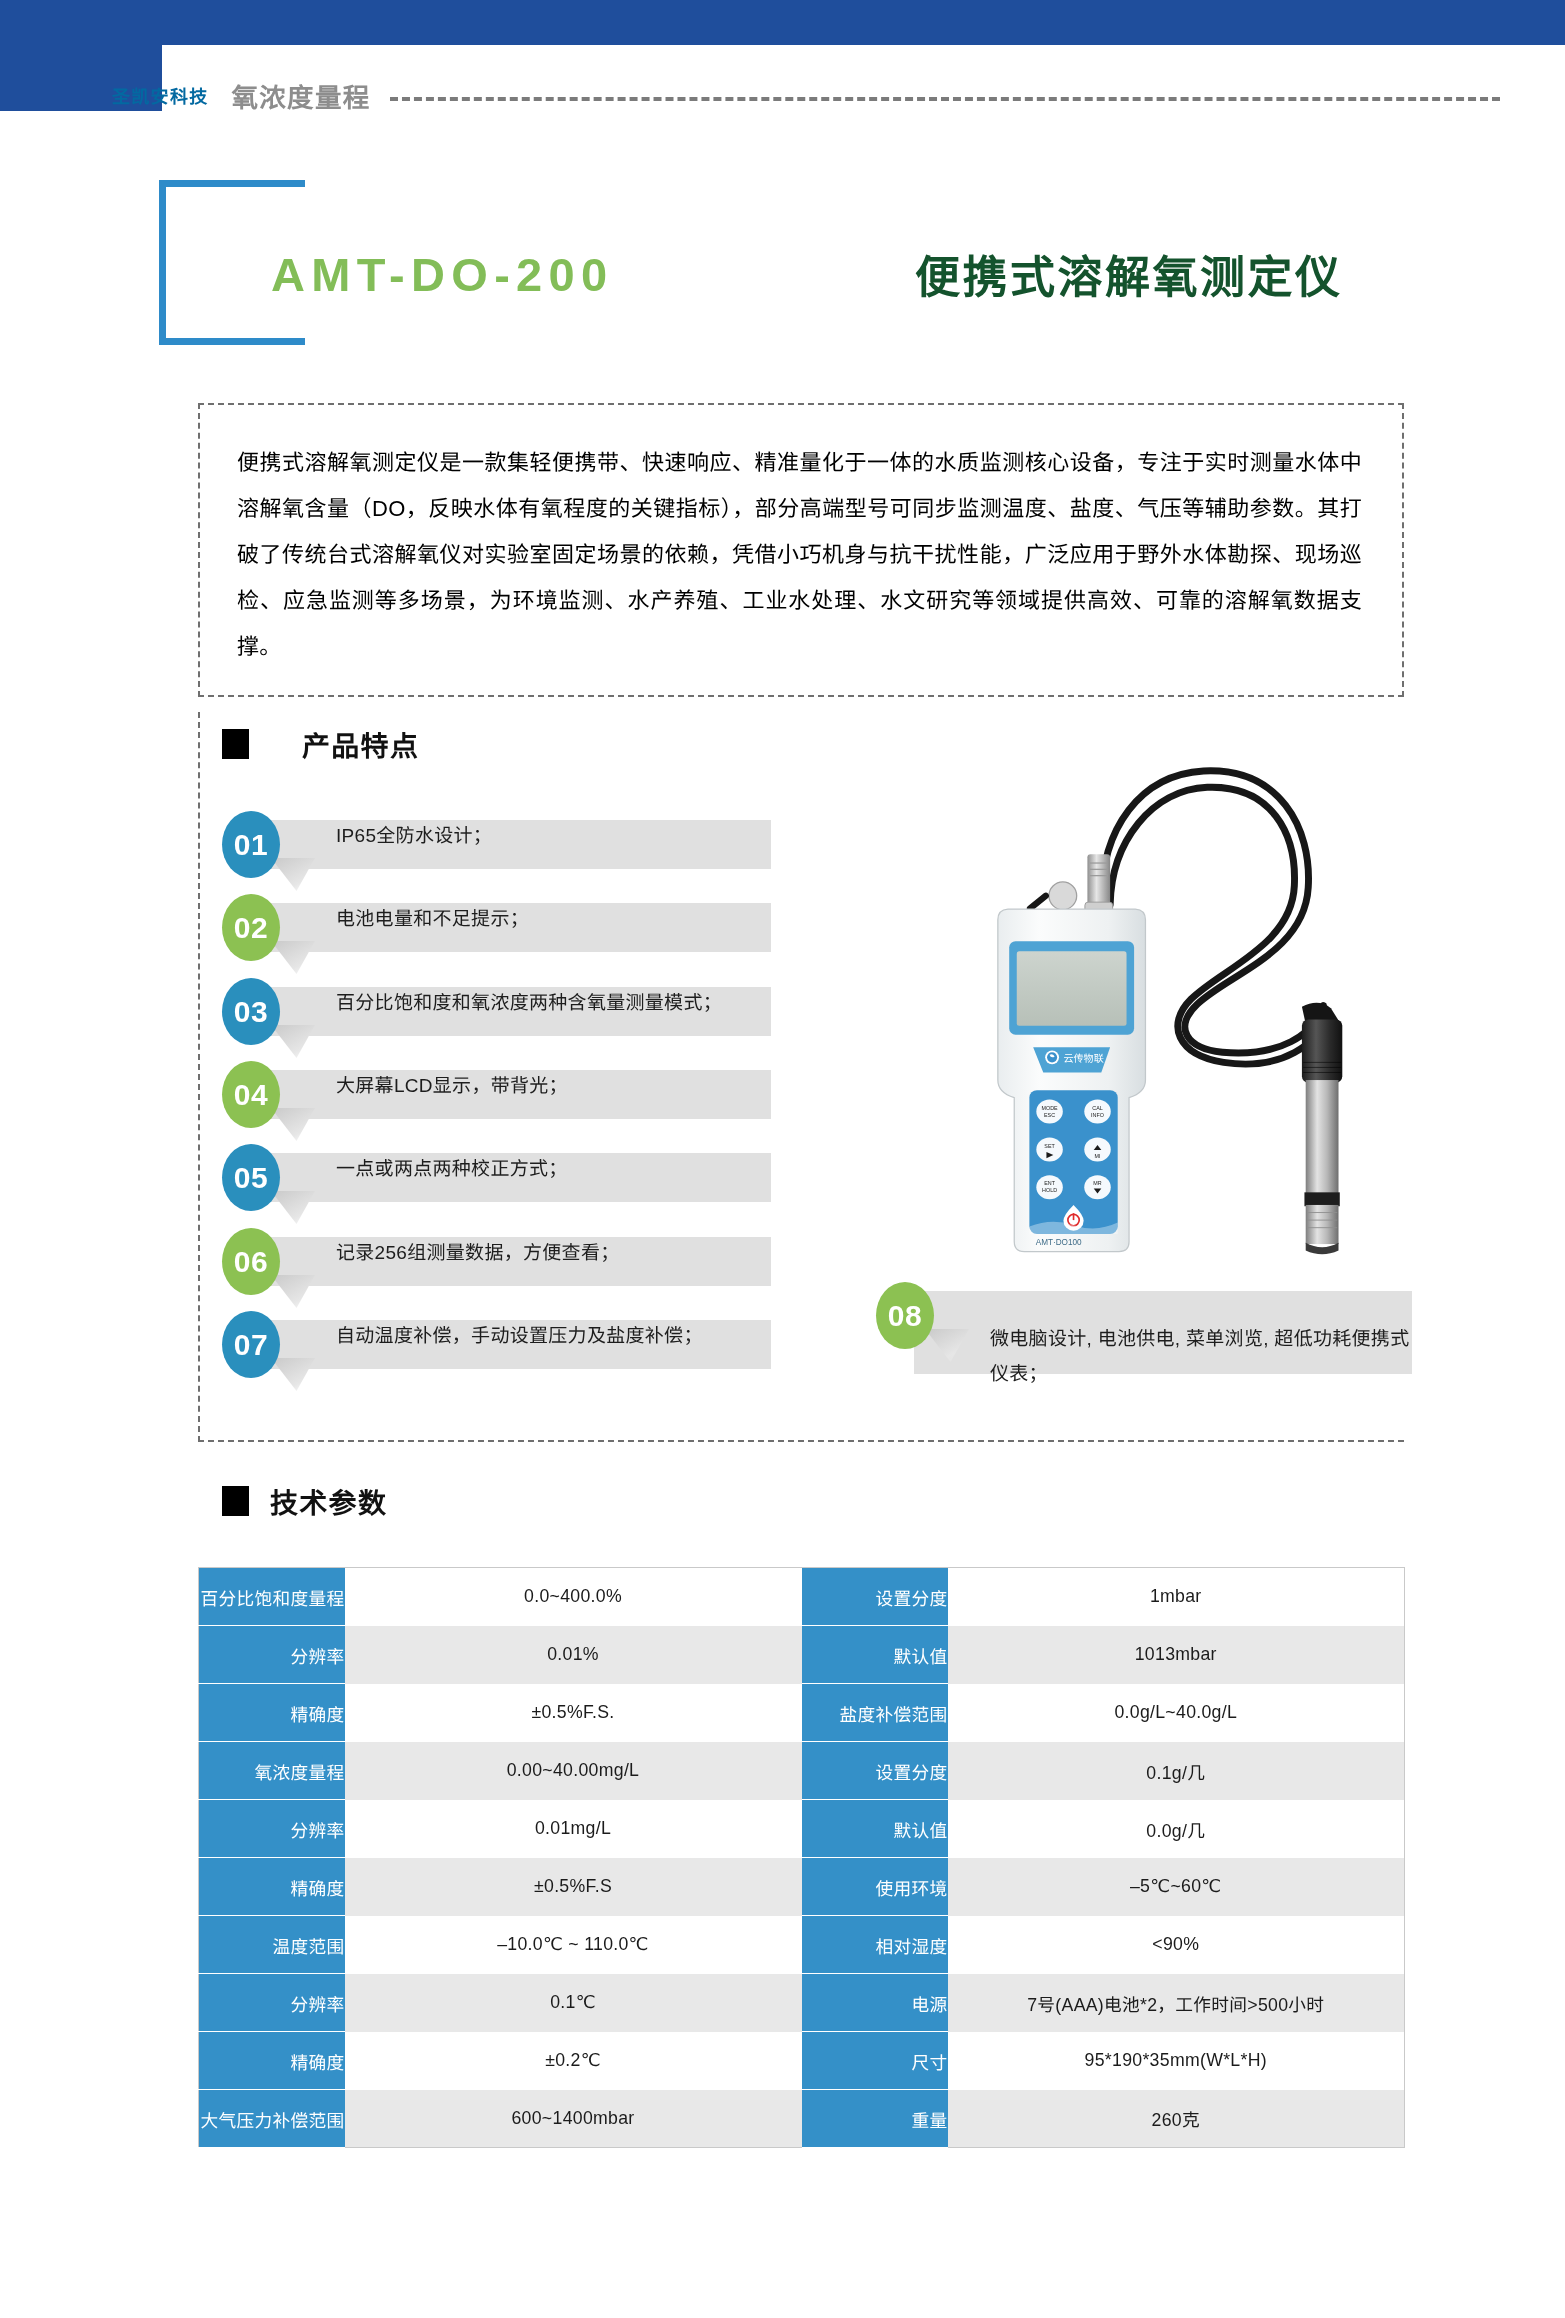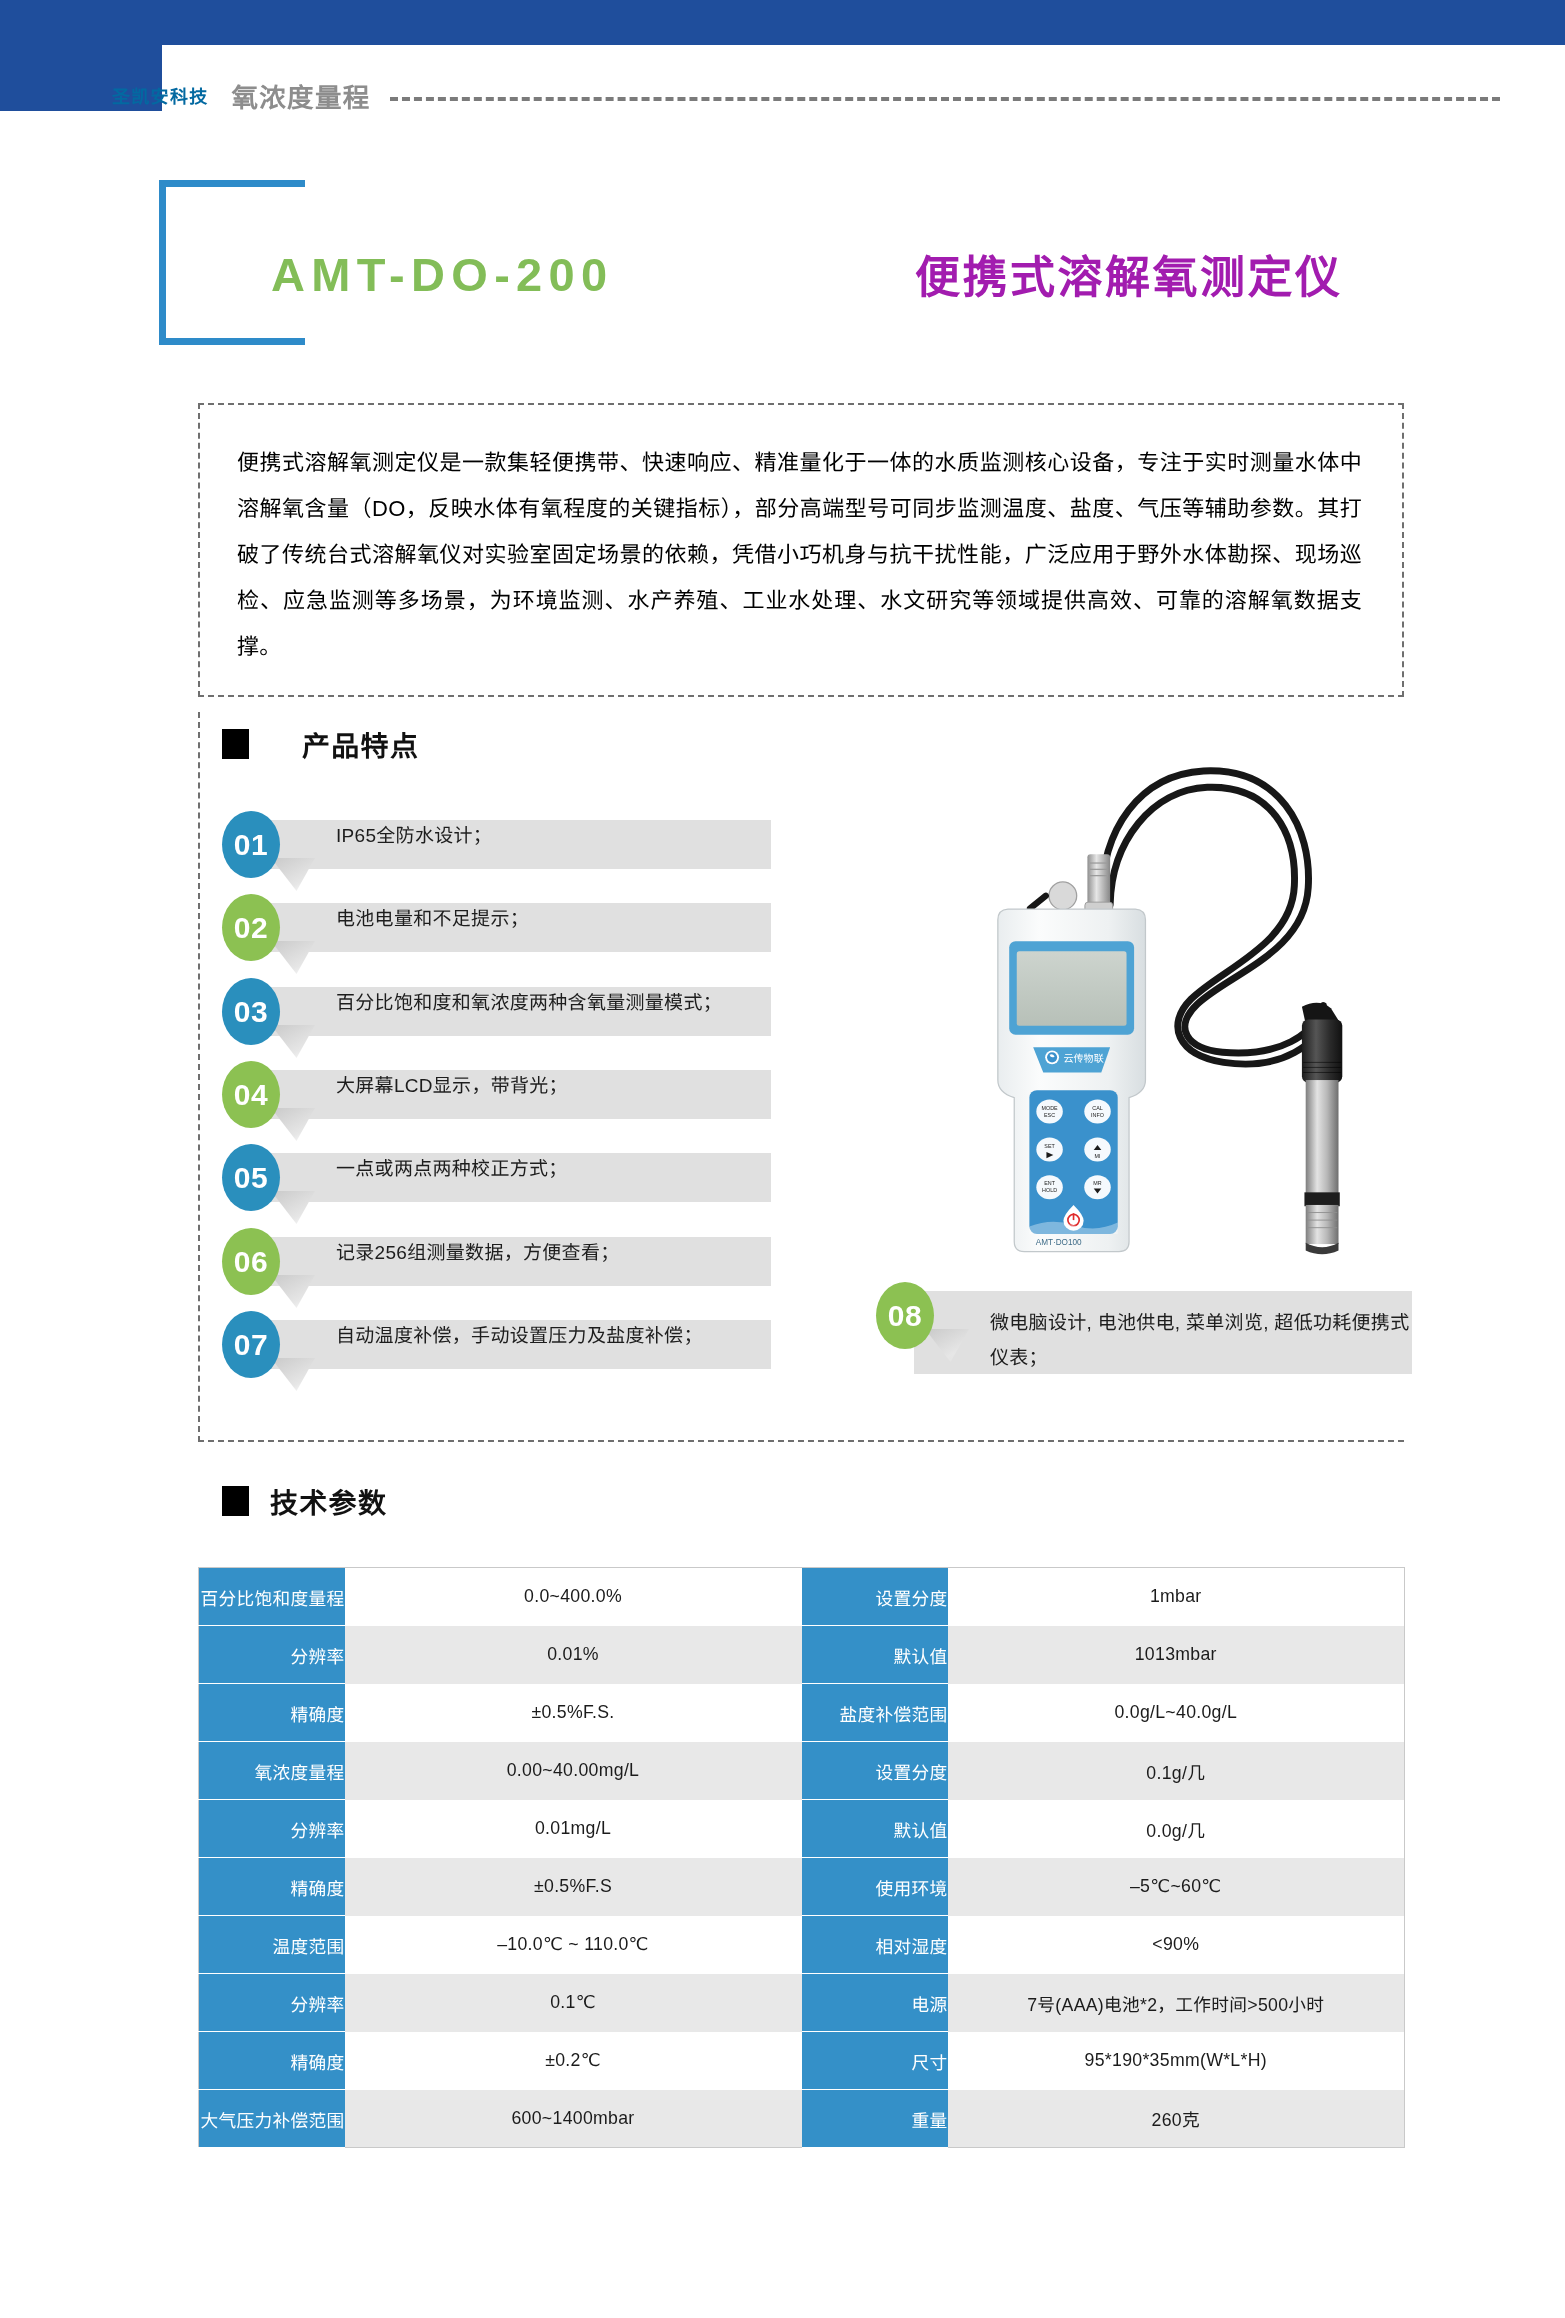--- a/index.html
+++ b/index.html
@@ -81,21 +81,21 @@
     font-weight: bold;
     color: #83BD58;
     letter-spacing: 6.3px;
     white-space: nowrap;
   }
   .title-cn {
     position: absolute;
     left: 915px; top: 241px;
     font-size: 45px;
     font-weight: bold;
-    color: #a21caf;
+    color: #14532d;
     letter-spacing: 2.5px;
     white-space: nowrap;
   }
 
   
   .desc-box {
     position: absolute;
     left: 198px; top: 403px;
     width: 1206px; height: 294px;
     border: 2.5px dashed #6f6f6f;
@@ -191,20 +191,21 @@
   .feat-wide .bar {
     height: 83px;
     align-items: flex-start;
     padding-top: 14px;
     flex-direction: column;
   }
   .feat-wide .bar .label {
     white-space: normal;
     line-height: 35px;
     max-width: 442px;
+    margin-top: 16px;
   }
 
   
   .product {
     position: absolute;
     left: 951px; top: 752px;
     width: 505px; height: 511px;
   }
 
   

